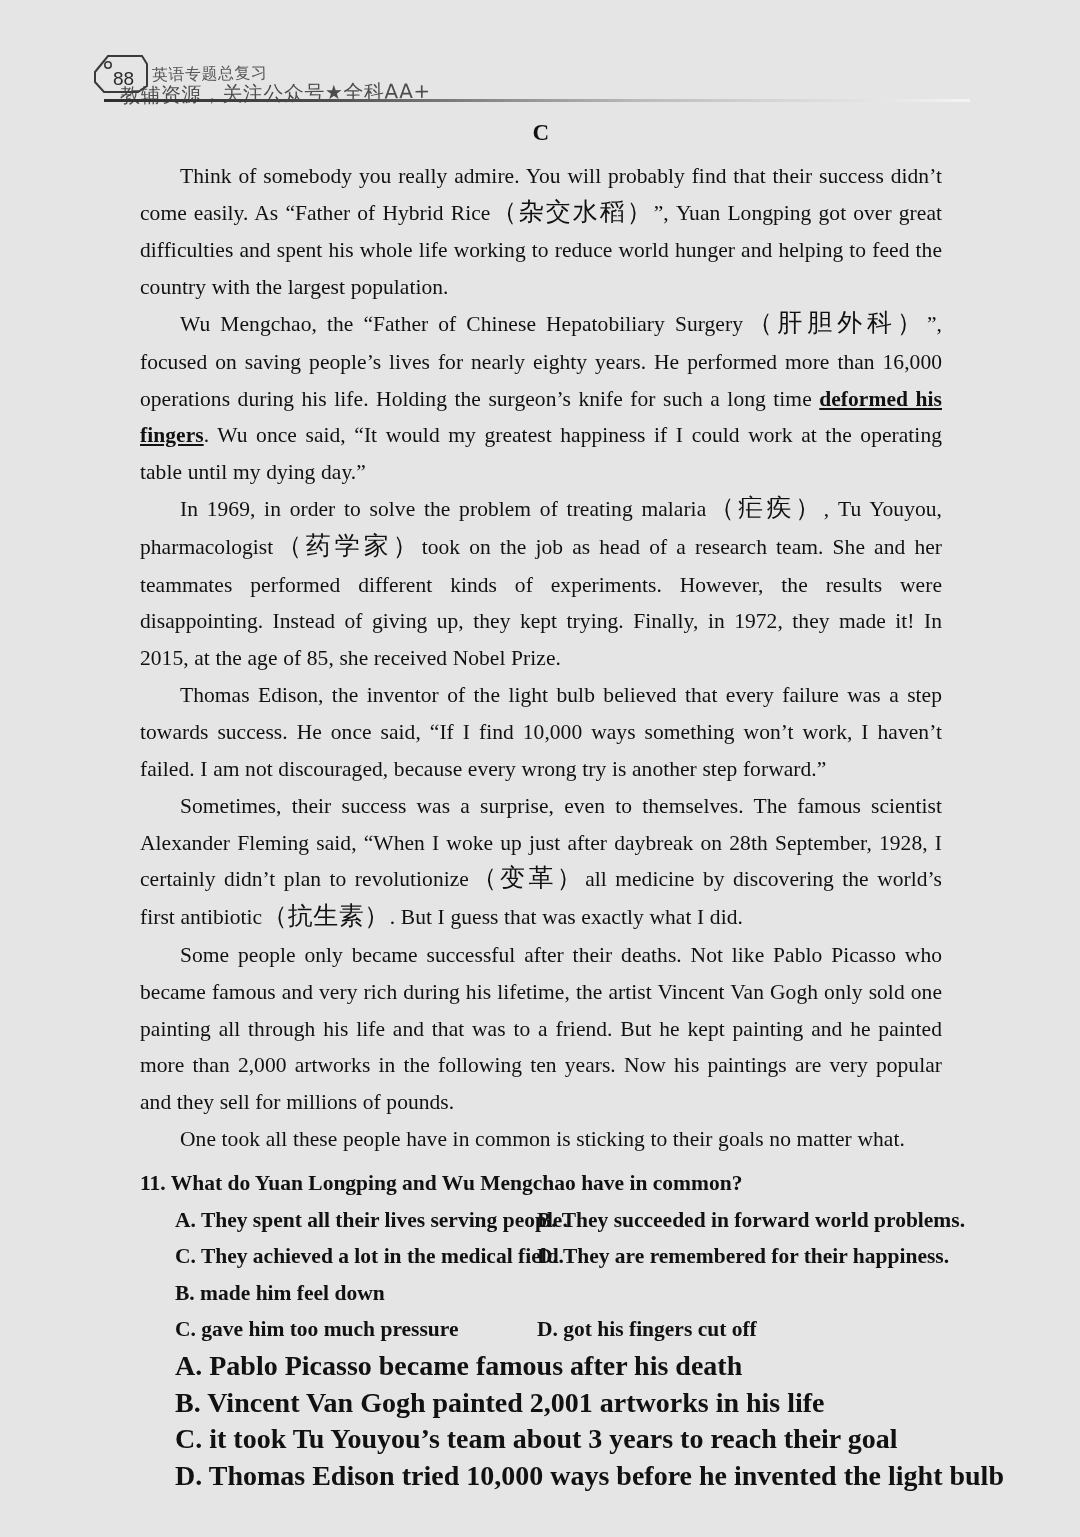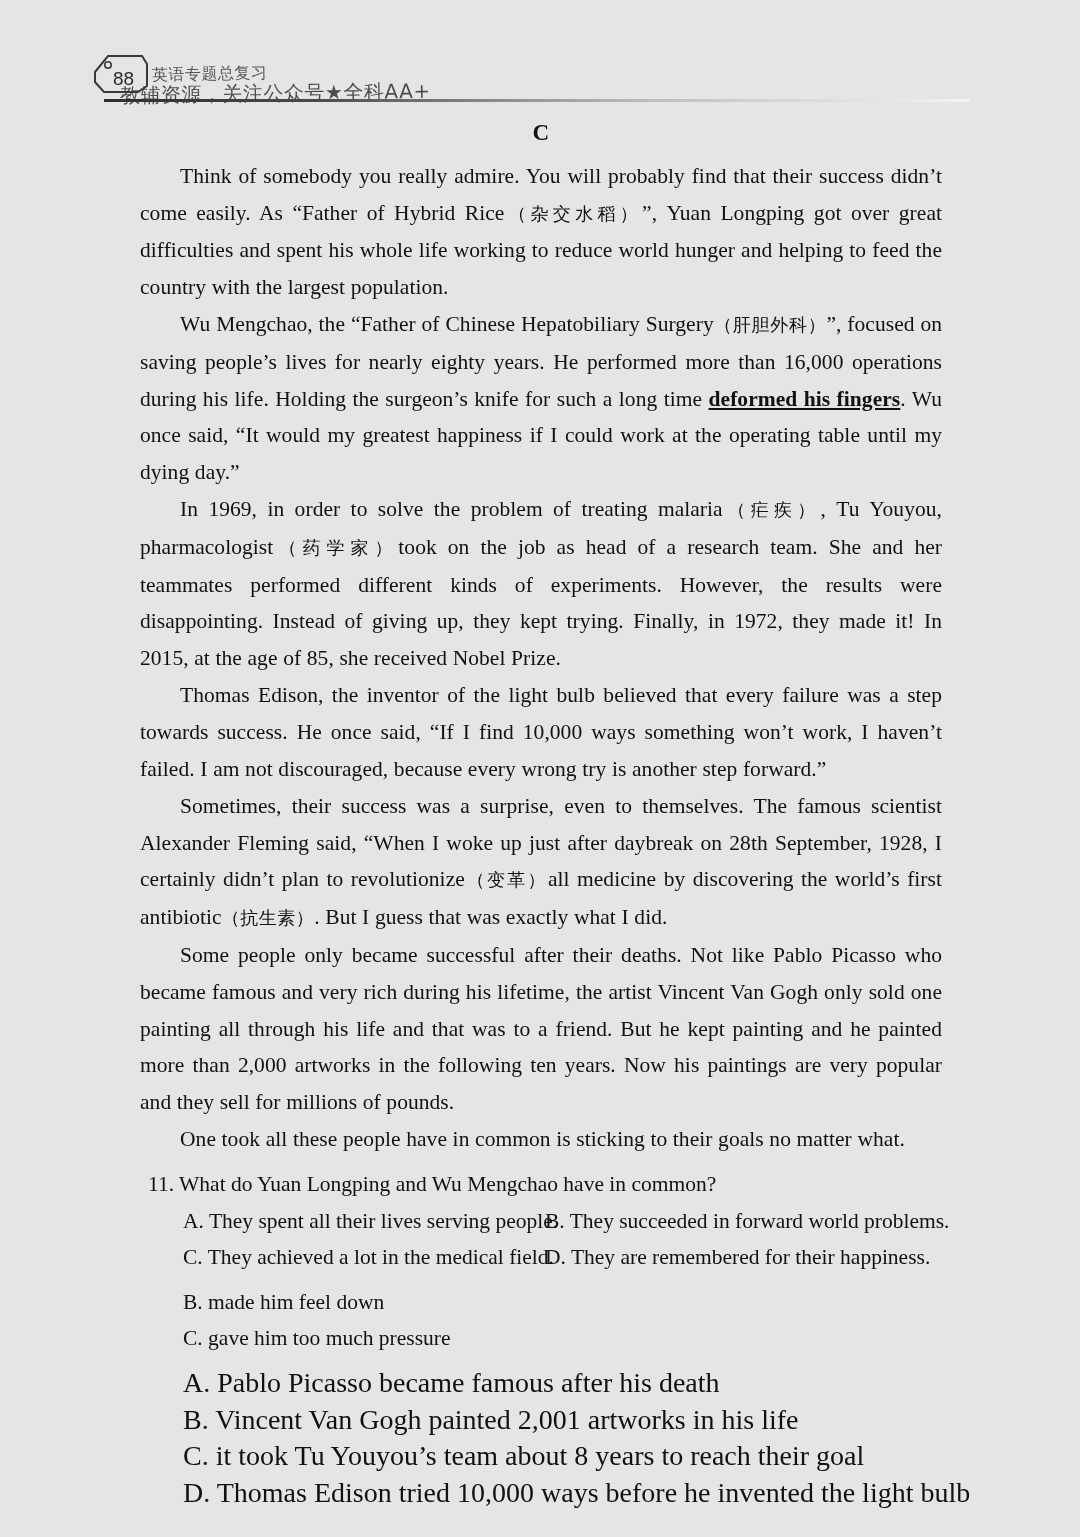--- a/index.html
+++ b/index.html
@@ -102,35 +102,35 @@
     text-indent: 40px;
     text-align: justify;
     text-justify: inter-word;
     font-size: 21.5px;
     line-height: 36.6px;
     letter-spacing: 0.05px;
     word-spacing: 0.2px;
   }
   p.para:last-of-type { margin-bottom: 0; }
   .cn {
-    font-family: Liberation Serif, serif;
-    font-size: 18px;
+    font-family: Liberation Mono, monospace;
+    font-size: 25px;
     letter-spacing: 0.5px;
   }
   .ul-bold {
     font-weight: bold;
     text-decoration: underline;
     text-underline-offset: 2px;
   }
 
   
   .questions {
     margin-top: 7px;
   }
-  .q-block { margin: 8px; }
+  .q-block { margin: 0; font-weight: bold; }
   .q-stem {
     margin: 0;
     font-size: 21.5px;
     line-height: 36.6px;
     padding-left: 5px;
     text-indent: -5px;
   }
   .blank {
     display: inline-block;
     width: 62px;
@@ -198,24 +198,25 @@
             <span class="opt col1">C. They achieved a lot in the medical field.</span>
             <span class="opt col2">D. They are remembered for their happiness.</span>
           </div>
         </div>
         <div class="q-block">
           <div class="opt-row">
             <span class="opt col2">B. made him feel down</span>
           </div>
           <div class="opt-row">
             <span class="opt col1">C. gave him too much pressure</span>
+            <span class="opt col2">D. got his fingers cut off</span>
           </div>
         </div>
         <div class="q-block">
           <div class="opt-stack"><span class="opt">A. Pablo Picasso became famous after his death</span></div>
           <div class="opt-stack"><span class="opt">B. Vincent Van Gogh painted 2,001 artworks in his life</span></div>
-          <div class="opt-stack"><span class="opt">C. it took Tu Youyou’s team about 8 years to reach their goal</span></div>
+          <div class="opt-stack"><span class="opt">C. it took Tu Youyou’s team about 3 years to reach their goal</span></div>
           <div class="opt-stack"><span class="opt">D. Thomas Edison tried 10,000 ways before he invented the light bulb</span></div>
         </div>
       </div>
   </div>
 
 </div>
 
 </body></html>

